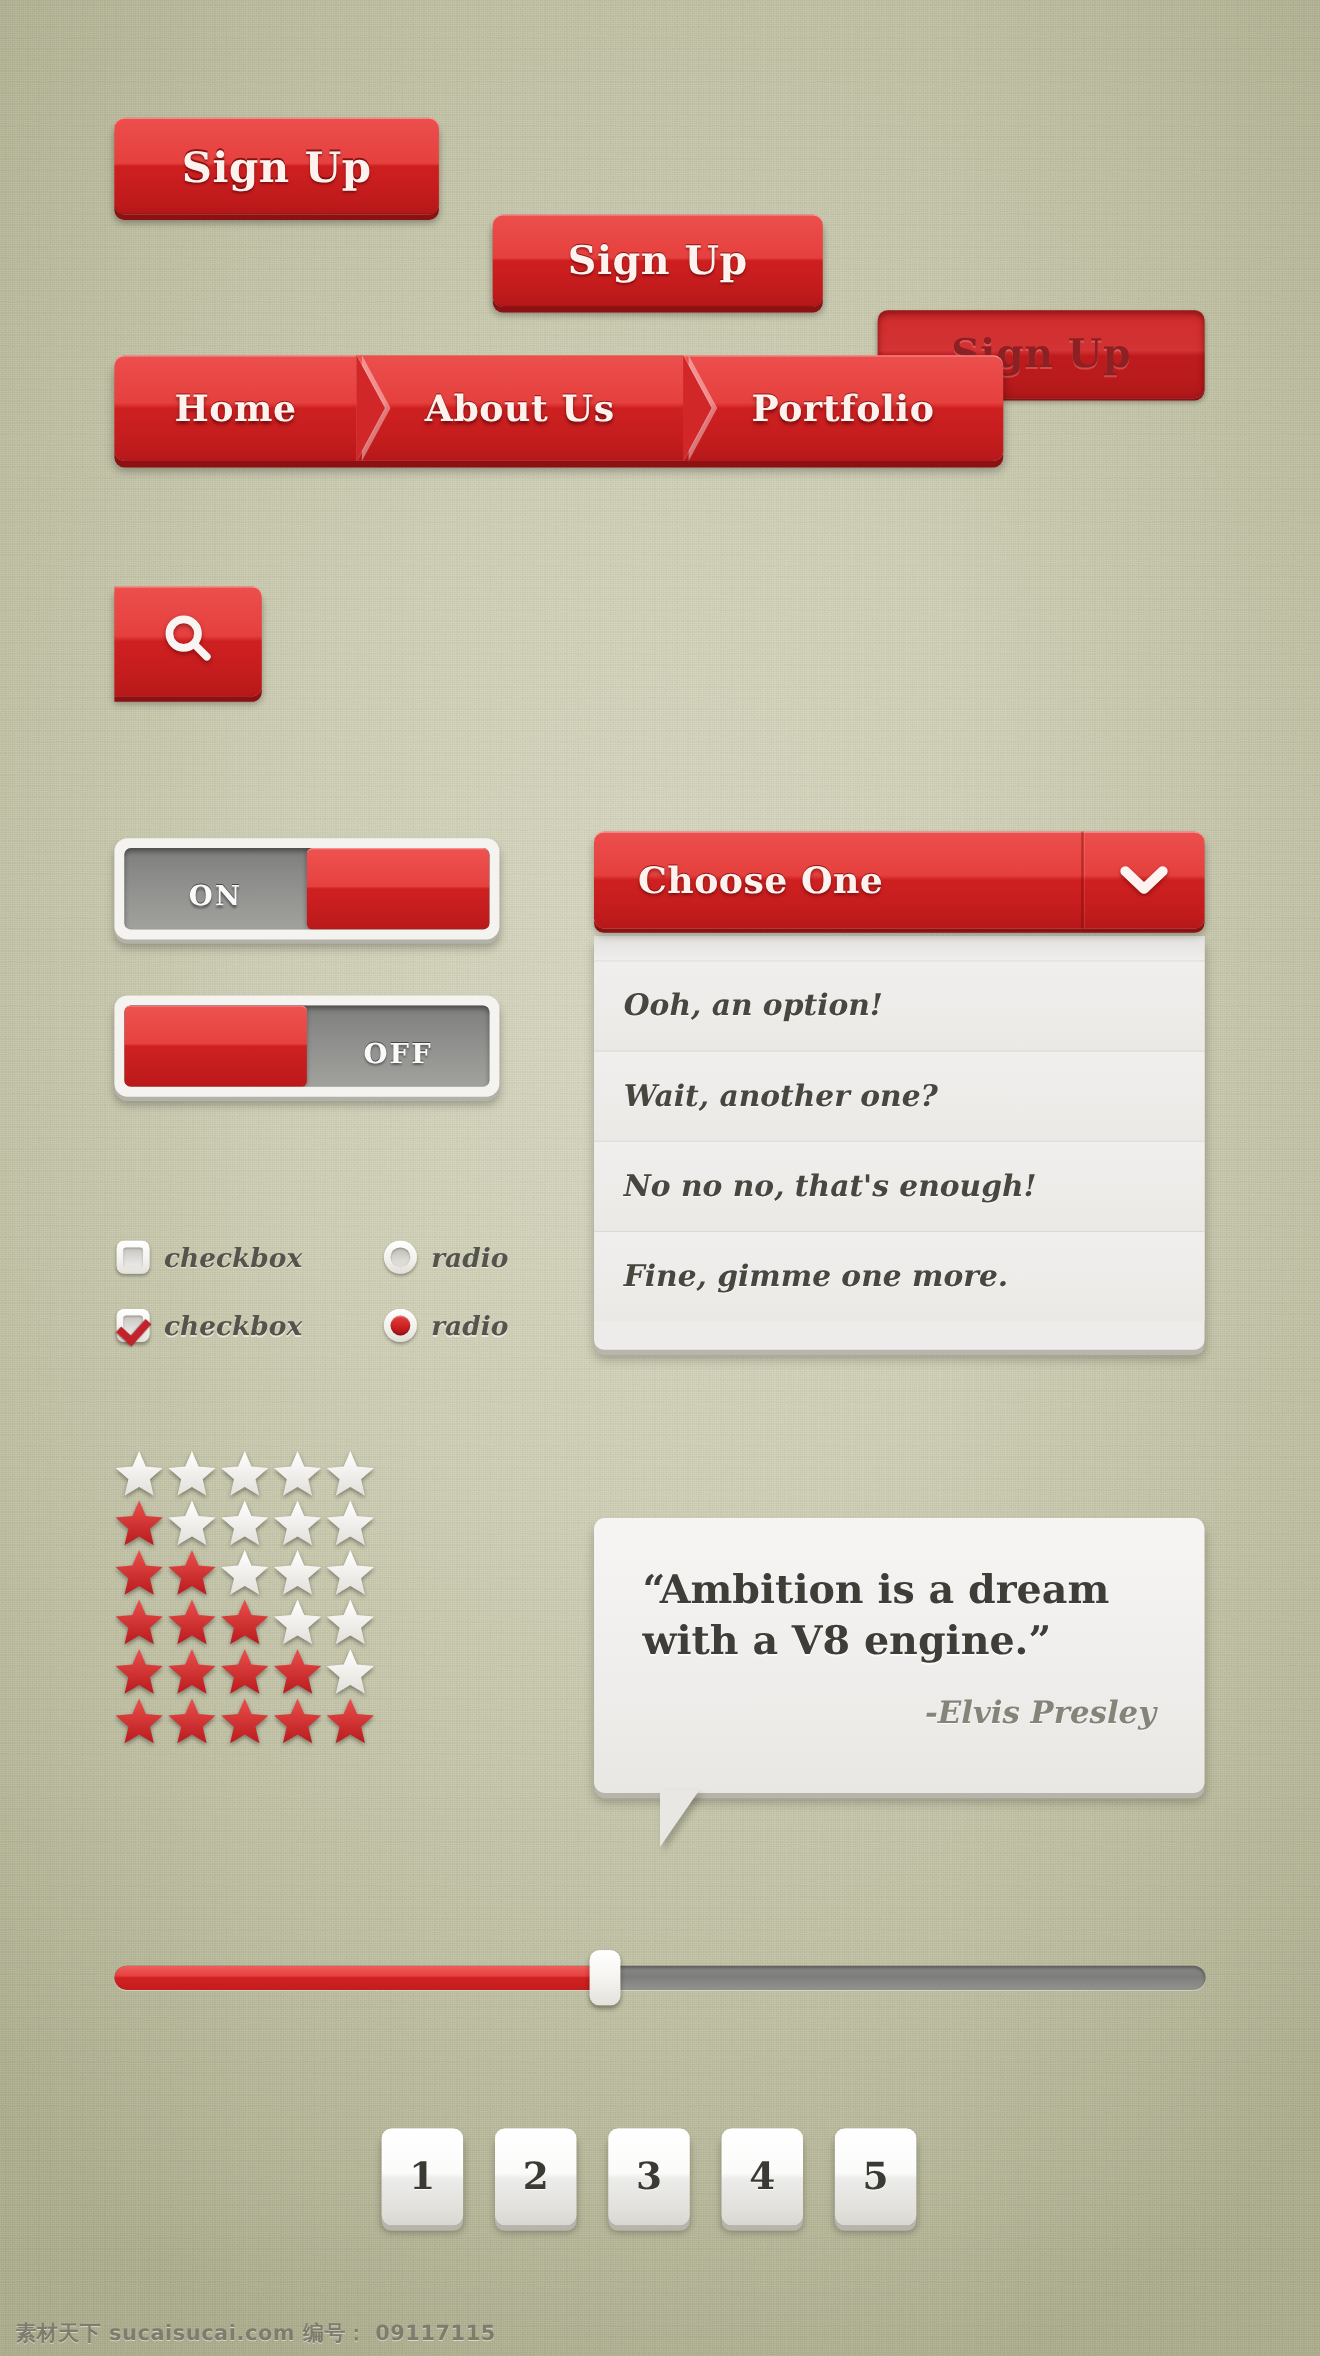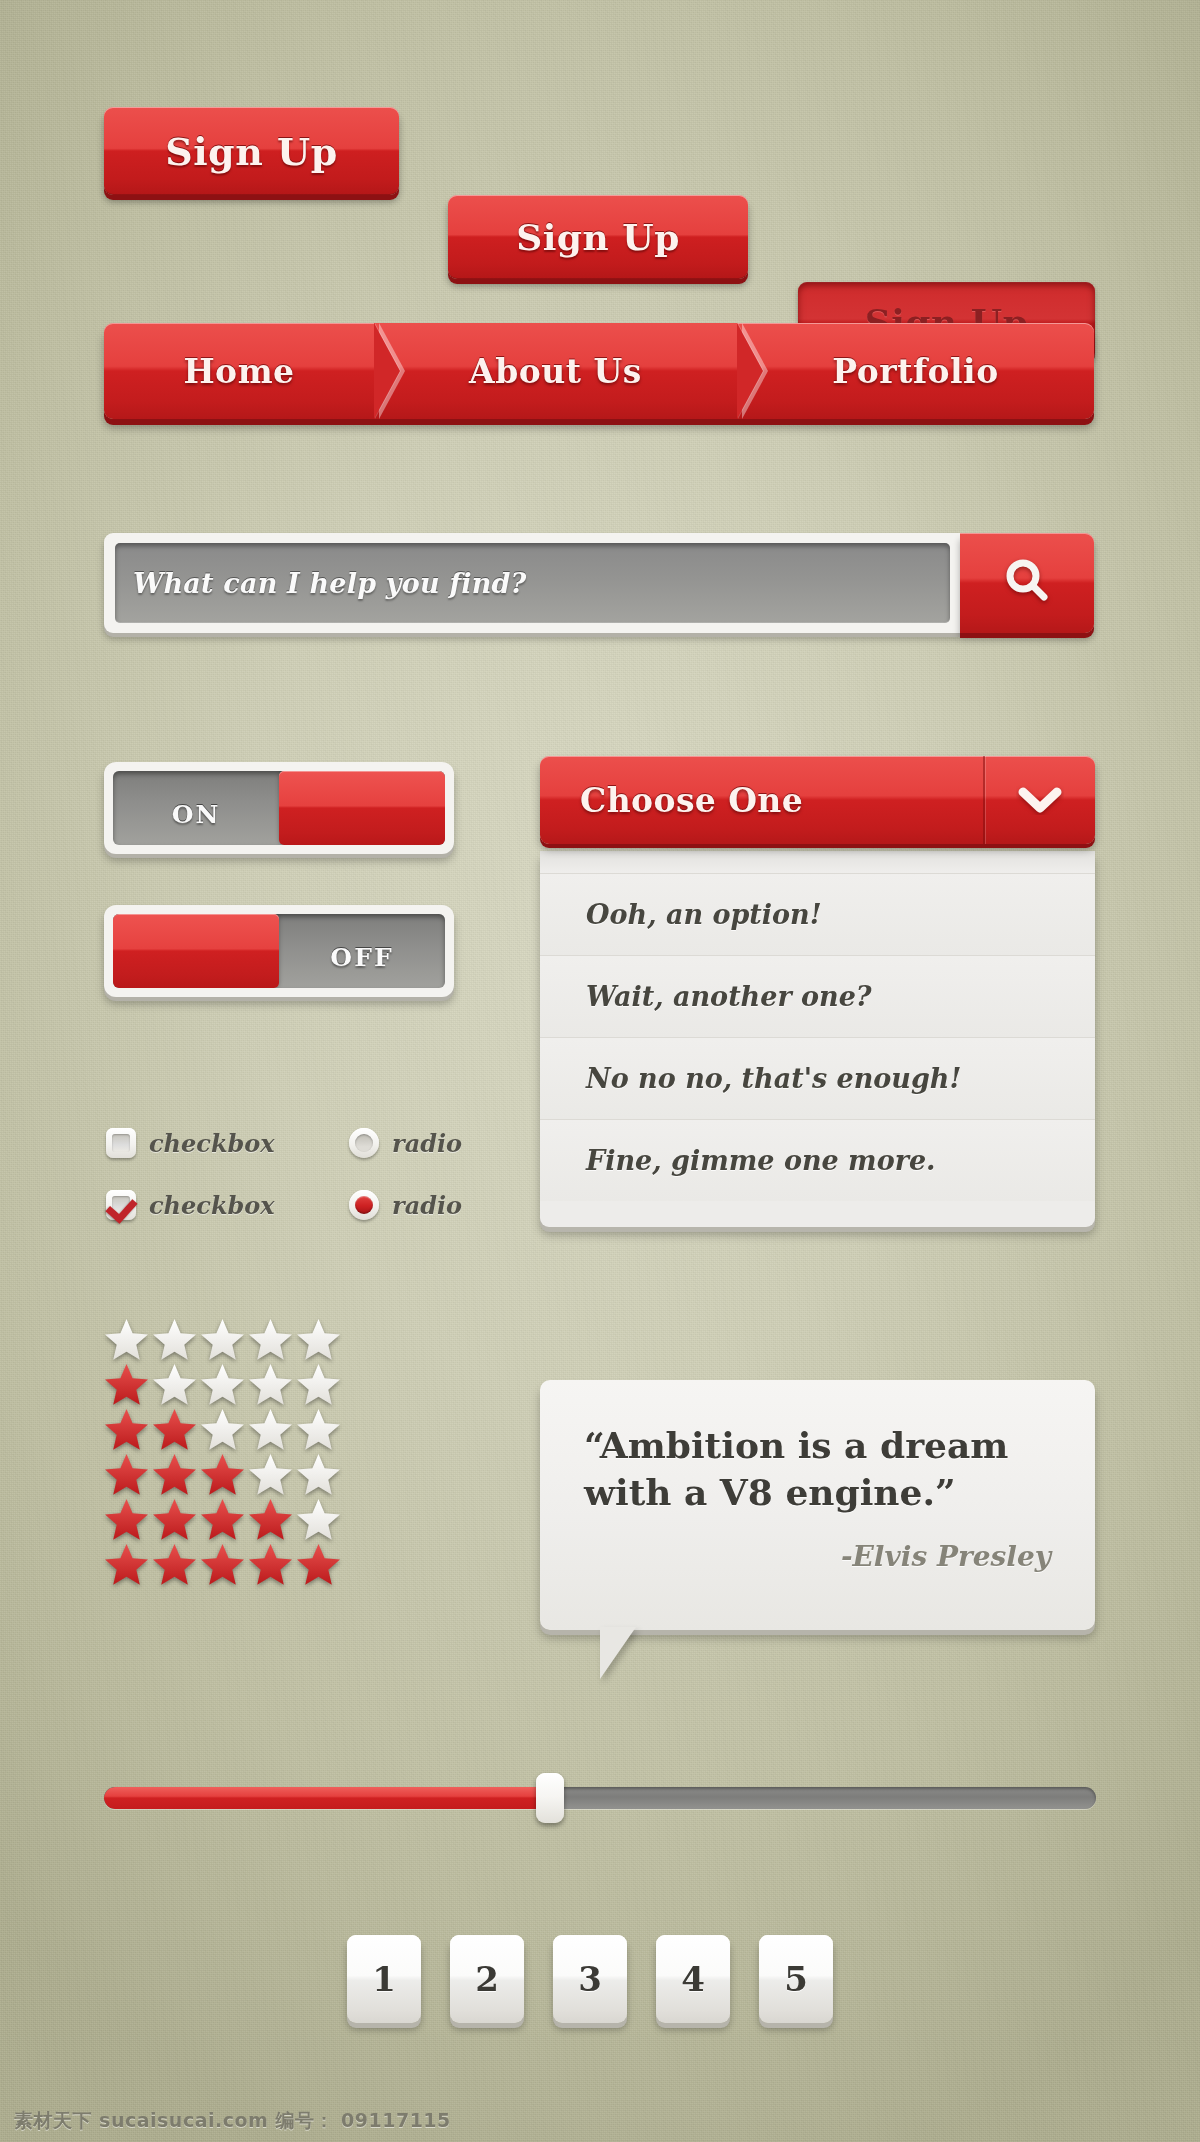--- a/index.html
+++ b/index.html
@@ -336,21 +336,21 @@
   .ddlist::before {
     content: "";
     position: absolute;
     left: 0; right: 0; top: 0; height: 22px;
     background: linear-gradient(to bottom, #e2e1de, #efeeec);
   }
   .ddopt {
     height: 81px;
     display: flex;
     align-items: center;
-    padding-left: 46px;
+    padding-left: 27px;
     border-top: 1px solid #dcdad5;
     background: linear-gradient(to bottom, #f0efed 0%, #eae9e6 100%);
     cursor: pointer;
   }
   .ddopt .t {
     font-family: "DejaVu Serif", serif;
     font-style: italic;
     font-weight: bold;
     font-size: 27px;
     color: #47463f;
@@ -471,38 +471,33 @@
   </div>
 
   <div class="redbtn abs" style="left:448px; top:107px; width:300px; height:84px;">
     <span class="lbl slab" style="font-size:36px;">Sign Up</span>
   </div>
 
   <div class="redbtn pressed abs" style="left:798px; top:110px; width:297px; height:80px;">
     <span class="lbl slab" style="font-size:36px;">Sign Up</span>
   </div>
 
-  <div class="nav" style="left:104px; top:323px; width:990px; height:96px;">
+  <div class="nav" style="left:104px; top:323px; width:808px; height:96px;">
     <div class="navitem" style="width:270px;">
       <span class="lbl slab">Home</span>
     </div>
     <div class="navitem" style="width:363px;">
       <span class="lbl slab">About Us</span>
     </div>
     <div class="navitem" style="width:357px;">
       <span class="lbl slab">Portfolio</span>
     </div>
   </div>
 
   <div class="searchwrap" style="left:104px; top:533px; width:990px; height:100px;">
-    <div class="searchfield">
-      <div class="searchinner">
-        <span class="ph">What can I help you find?</span>
-      </div>
-    </div>
     <div class="searchbtn">
       <span style="display:block;">
         <svg width="56" height="56" viewBox="0 0 56 56" aria-hidden="true">
           <g fill="none" stroke="#f7f4f2" stroke-width="7" stroke-linecap="round" style="filter:drop-shadow(0 2px 2px rgba(90,0,0,.55));">
             <circle cx="24" cy="23" r="13"></circle>
             <line x1="34" y1="33" x2="45" y2="44"></line>
           </g>
         </svg>
       </span>
     </div>

